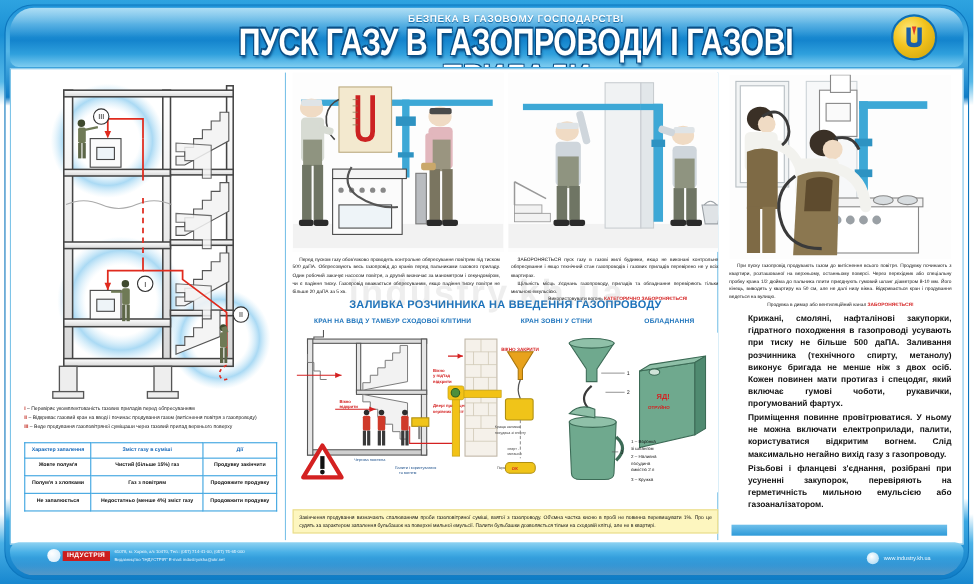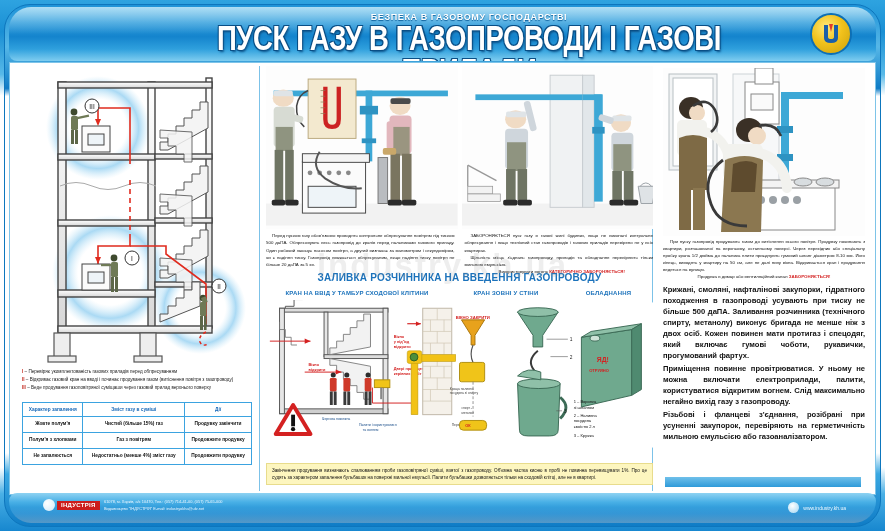--- a/index.html
+++ b/index.html
@@ -112,21 +112,21 @@
     background:#fdf6bf; border:1px solid #e8dc8c;
     padding:3px 5px; font-size:4.6px; line-height:1.55; color:#111; text-align:justify;
   }
 
   
   .r-photo { position:absolute; left:4px; top:2px; width:202px; height:168px; }
   .r-photo svg { width:100%; height:100%; display:block; }
   .r-small { position:absolute; left:4px; top:172px; width:202px; font-size:4.4px; line-height:1.6; color:#111; text-align:justify; }
   .r-small p { text-indent:7px; }
   .r-big { position:absolute; left:4px; top:218px; width:202px; font-size:7.6px; line-height:1.45; color:#111; text-align:justify; font-weight:bold; }
-  .r-big p { margin-bottom:2px; }
+  .r-big p { margin-bottom:2px;margin-left:17px; }
   .r-big .dropcap { color:#b81f18; }
   .r-bar { position:absolute; left:6px; bottom:4px; width:196px; height:10px;
            background:linear-gradient(180deg,#6fc0ea,#2e9ad9); }
 
   
   .footer {
     position:absolute; left:9px; bottom:8px; right:9px; height:30px;
     border-radius:8px 8px 22px 22px;
     background: linear-gradient(180deg,#8ed2f2 0%,#49b0e6 30%,#1787cf 70%,#0b6cb0 100%);
     overflow:hidden;

